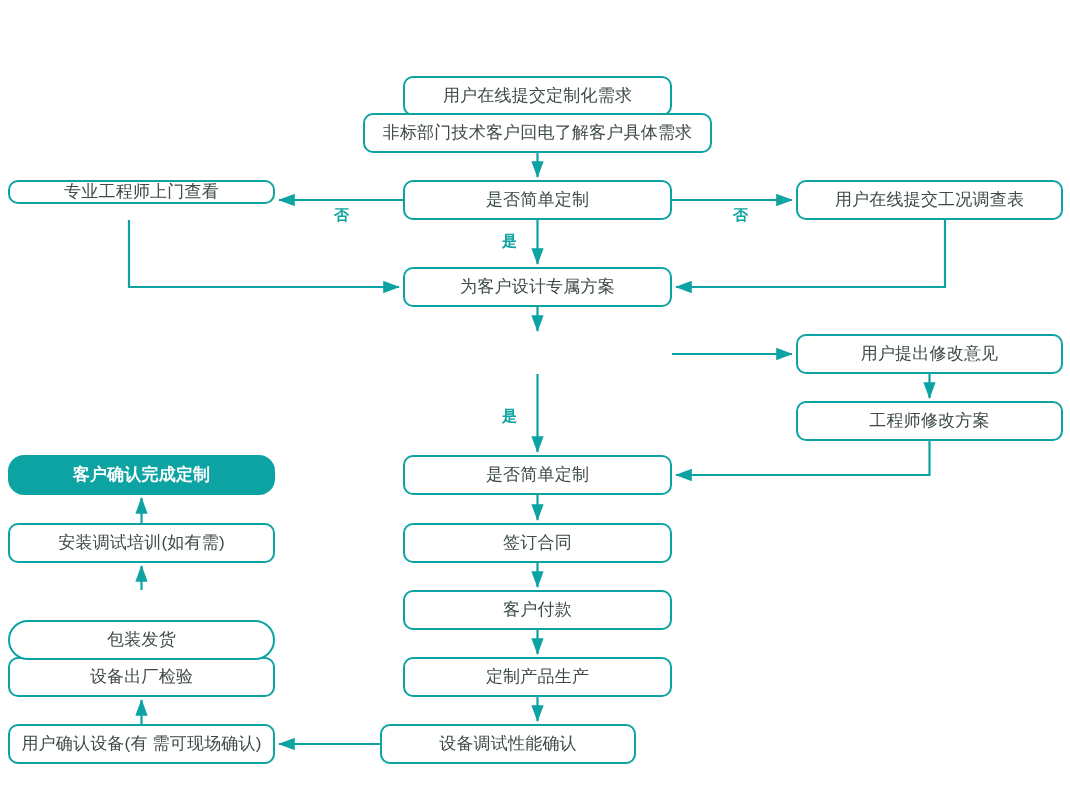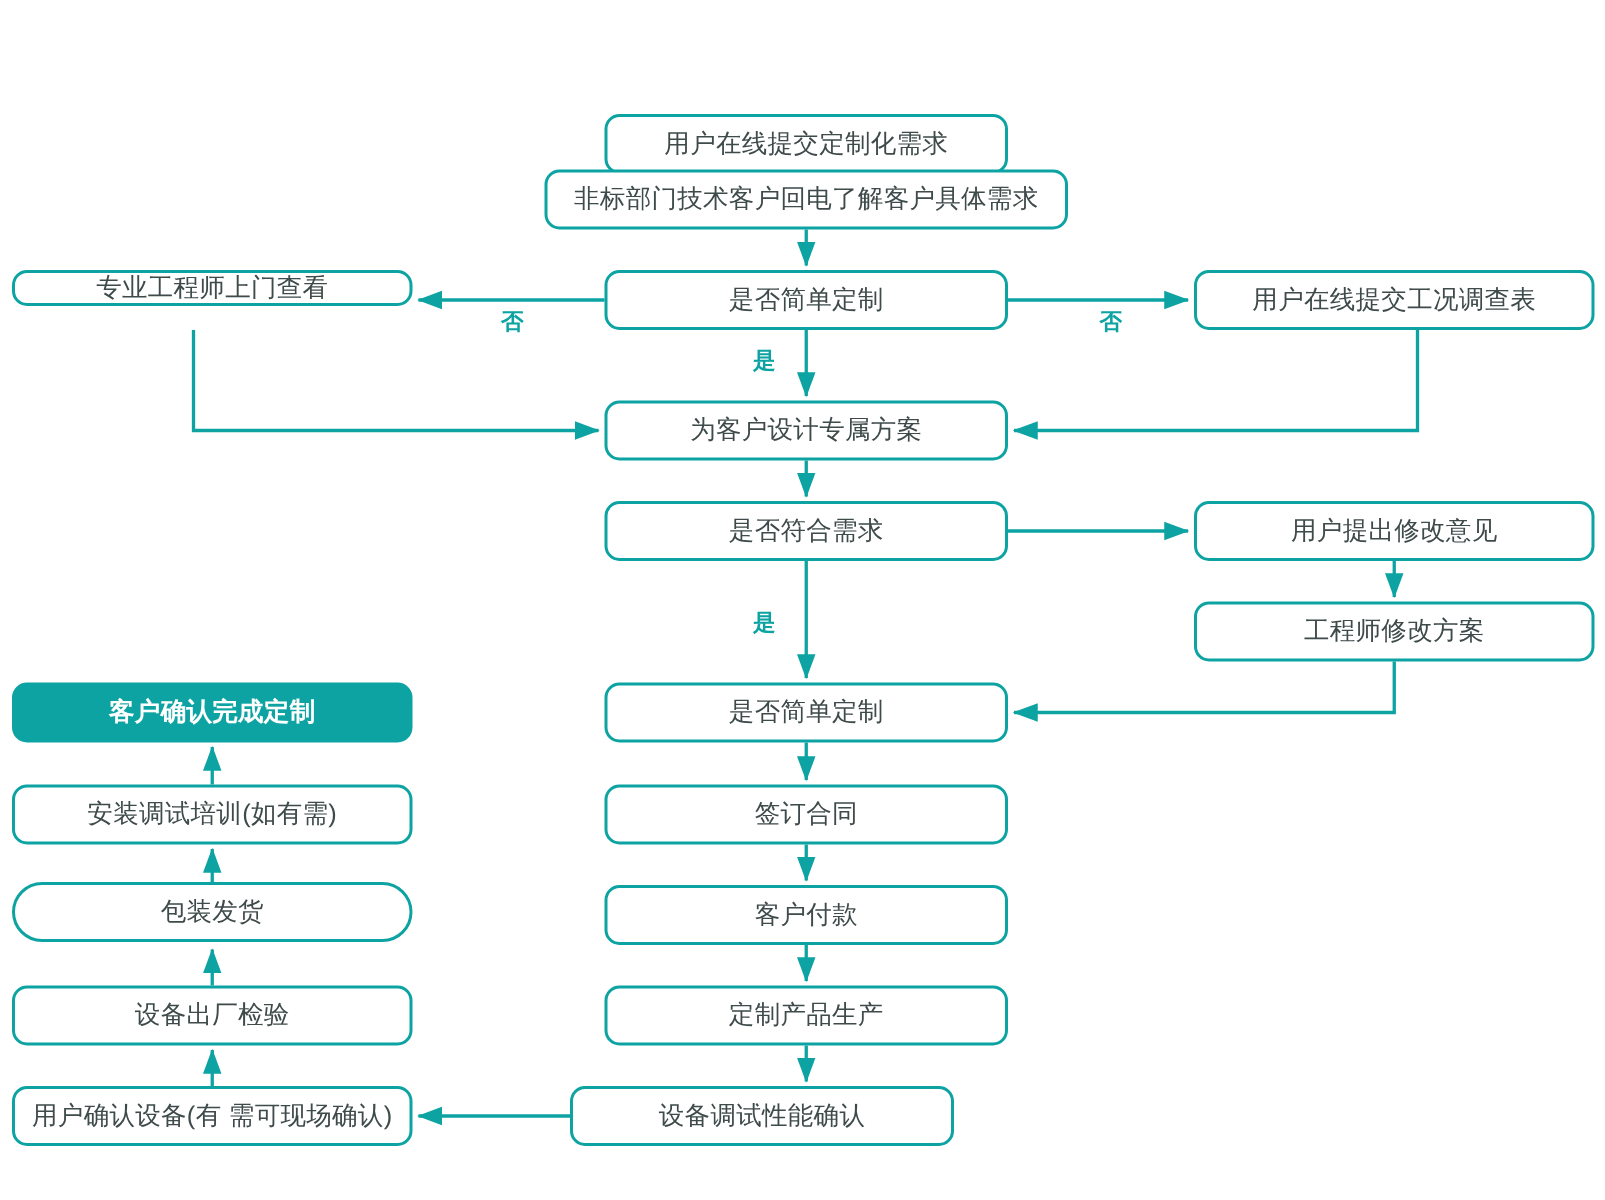--- a/index.html
+++ b/index.html
@@ -40,20 +40,21 @@
     justify-content: center;
     text-align: center;
     white-space: nowrap;
     letter-spacing: 0.2px;
   }
   .node.filled {
     background: #0da3a3;
     border-color: #0da3a3;
     color: #ffffff;
     font-weight: bold;
+    border-radius: 16px;
   }
   .edge-label {
     position: absolute;
     color: #0da3a3;
     font-size: 15px;
     font-weight: bold;
     line-height: 1;
     white-space: nowrap;
   }
 </style>
@@ -119,41 +120,40 @@
   <div class="node" style="left:363px; top:113px; width:349px; height:40px;">非标部门技术客户回电了解客户具体需求</div>
 
   <div class="node" style="left:403px; top:180px; width:269px; height:40px;">是否简单定制</div>
 
   <div class="node" style="left:8px; top:180px; width:267px; height:24px;">专业工程师上门查看</div>
 
   <div class="node" style="left:796px; top:180px; width:267px; height:40px;">用户在线提交工况调查表</div>
 
   <div class="node" style="left:403px; top:267px; width:269px; height:40px;">为客户设计专属方案</div>
 
-  <div class="node" style="left:403px; top:334px; width:269px; height:40px;">是否符合需求</div>
 
   <div class="node" style="left:796px; top:334px; width:267px; height:40px;">用户提出修改意见</div>
 
   <div class="node" style="left:796px; top:401px; width:267px; height:40px;">工程师修改方案</div>
 
   <div class="node" style="left:403px; top:455px; width:269px; height:40px;">是否简单定制</div>
 
   <div class="node" style="left:403px; top:523px; width:269px; height:40px;">签订合同</div>
 
   <div class="node" style="left:403px; top:590px; width:269px; height:40px;">客户付款</div>
 
   <div class="node" style="left:403px; top:657px; width:269px; height:40px;">定制产品生产</div>
 
   <div class="node" style="left:380px; top:724px; width:256px; height:40px;">设备调试性能确认</div>
 
   <div class="node" style="left:8px; top:724px; width:267px; height:40px;">用户确认设备(有 需可现场确认)</div>
 
   <div class="node" style="left:8px; top:657px; width:267px; height:40px;">设备出厂检验</div>
 
-  <div class="node" style="left:8px; top:588px; width:267px; height:40px;border-radius:20px;">包装发货</div>
+  <div class="node" style="left:8px; top:620px; width:267px; height:40px;border-radius:20px;">包装发货</div>
 
   <div class="node" style="left:8px; top:523px; width:267px; height:40px;">安装调试培训(如有需)</div>
 
   <div class="node filled" style="left:8px; top:455px; width:267px; height:40px;">客户确认完成定制</div>
 
   <div class="edge-label" style="left:334px; top:207px;">否</div>
 
   <div class="edge-label" style="left:733px; top:207px;">否</div>
 
   <div class="edge-label" style="left:502px; top:233px;">是</div>

